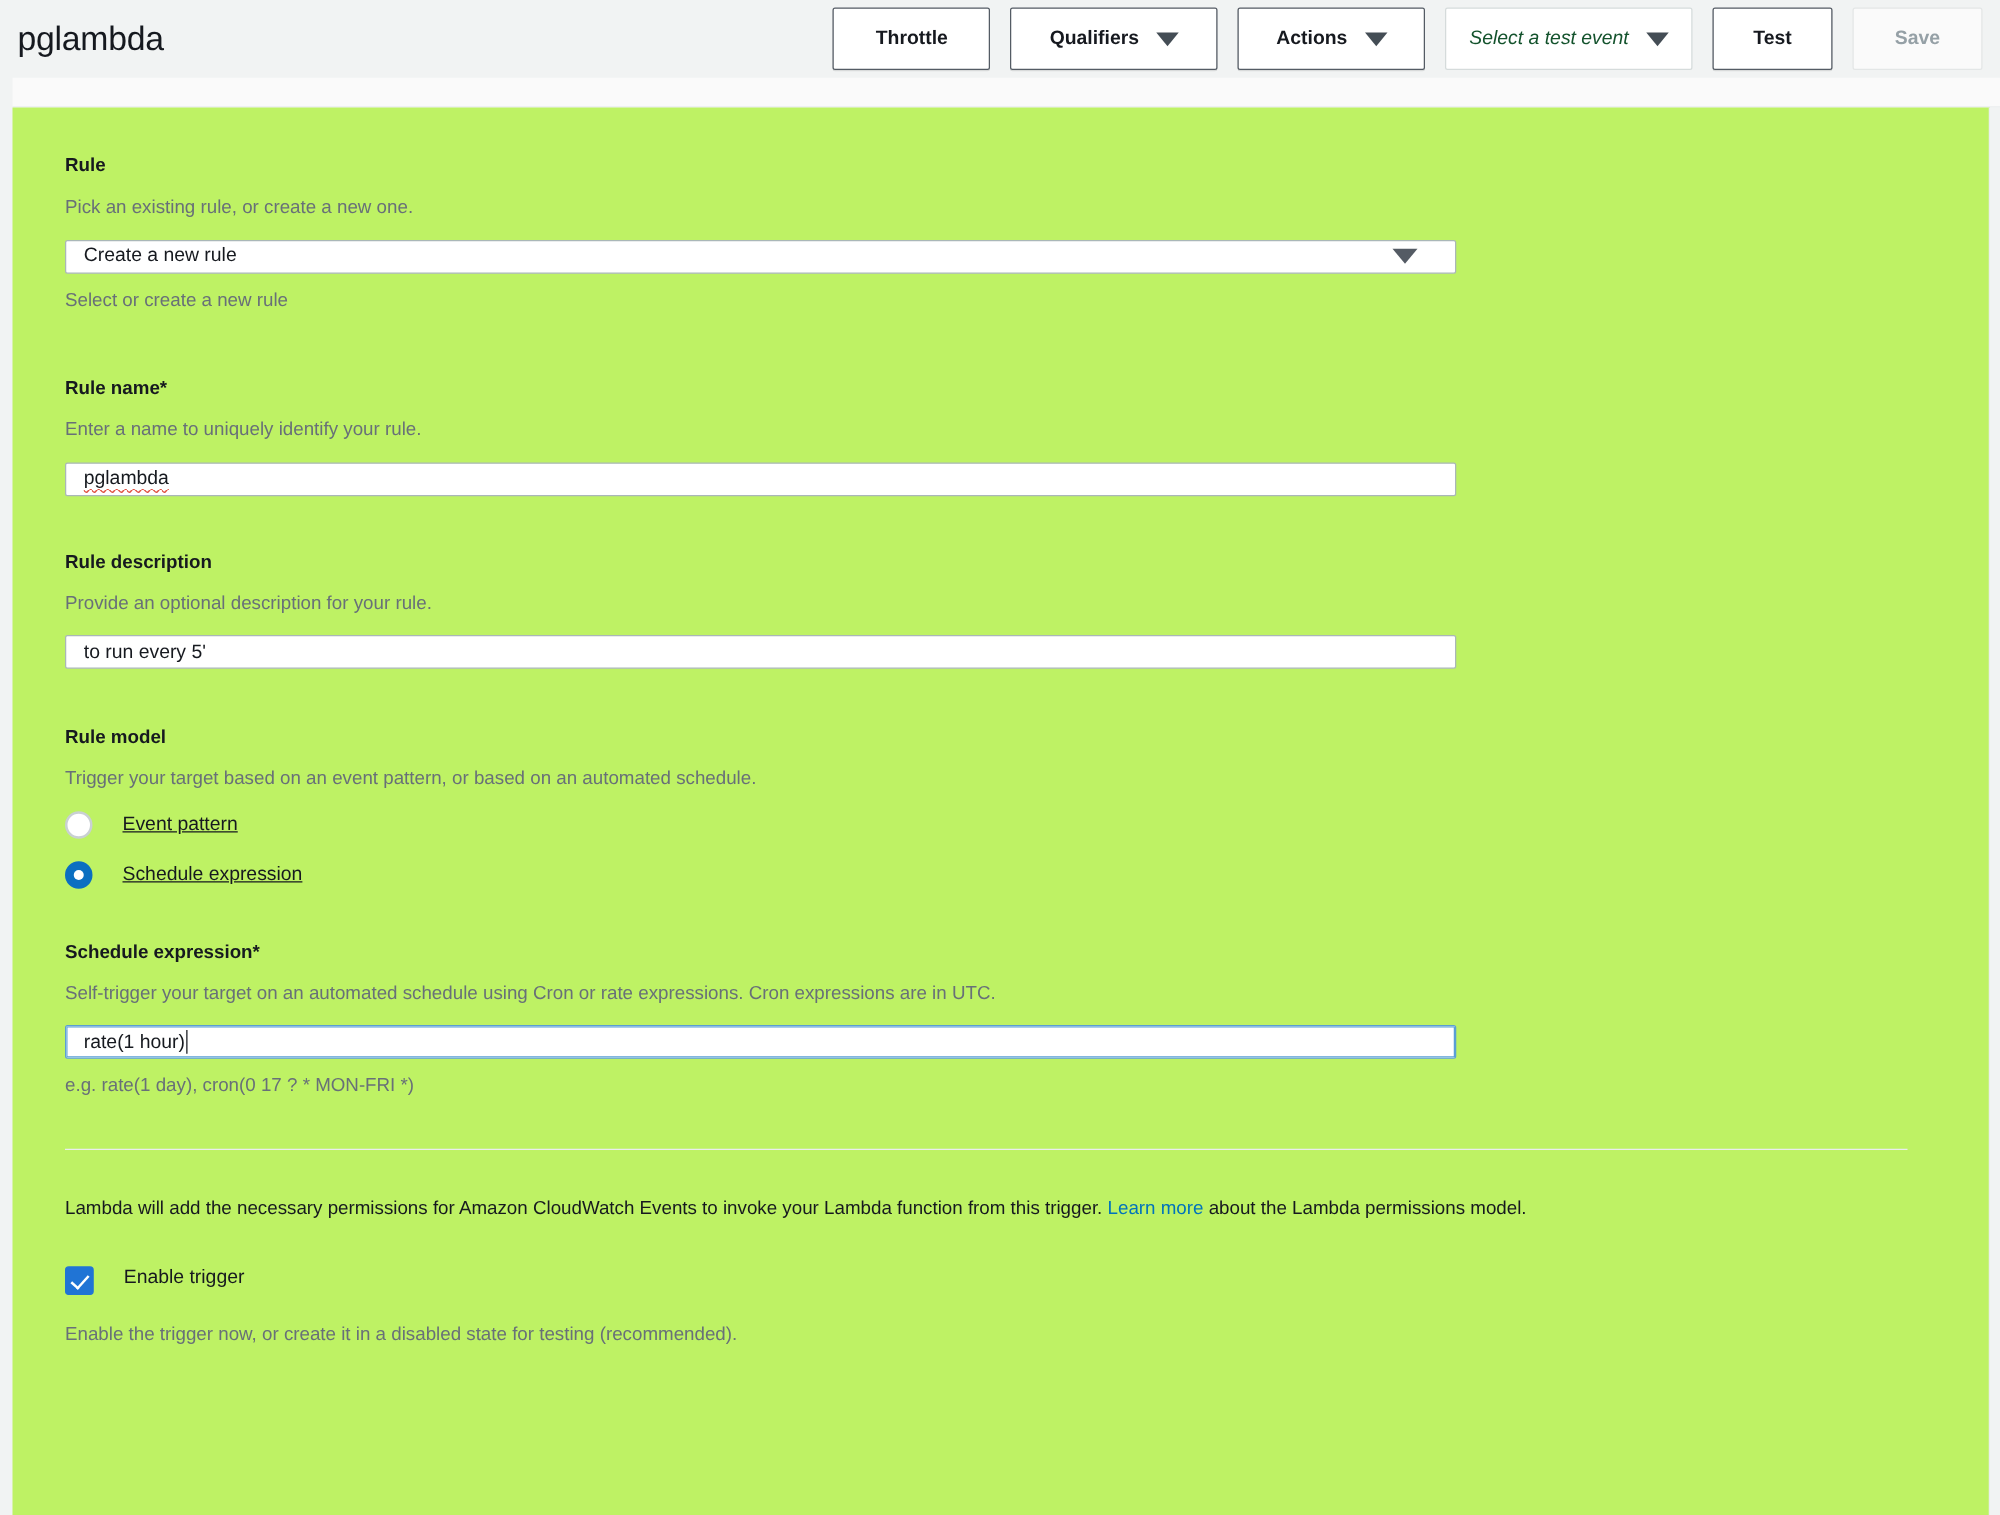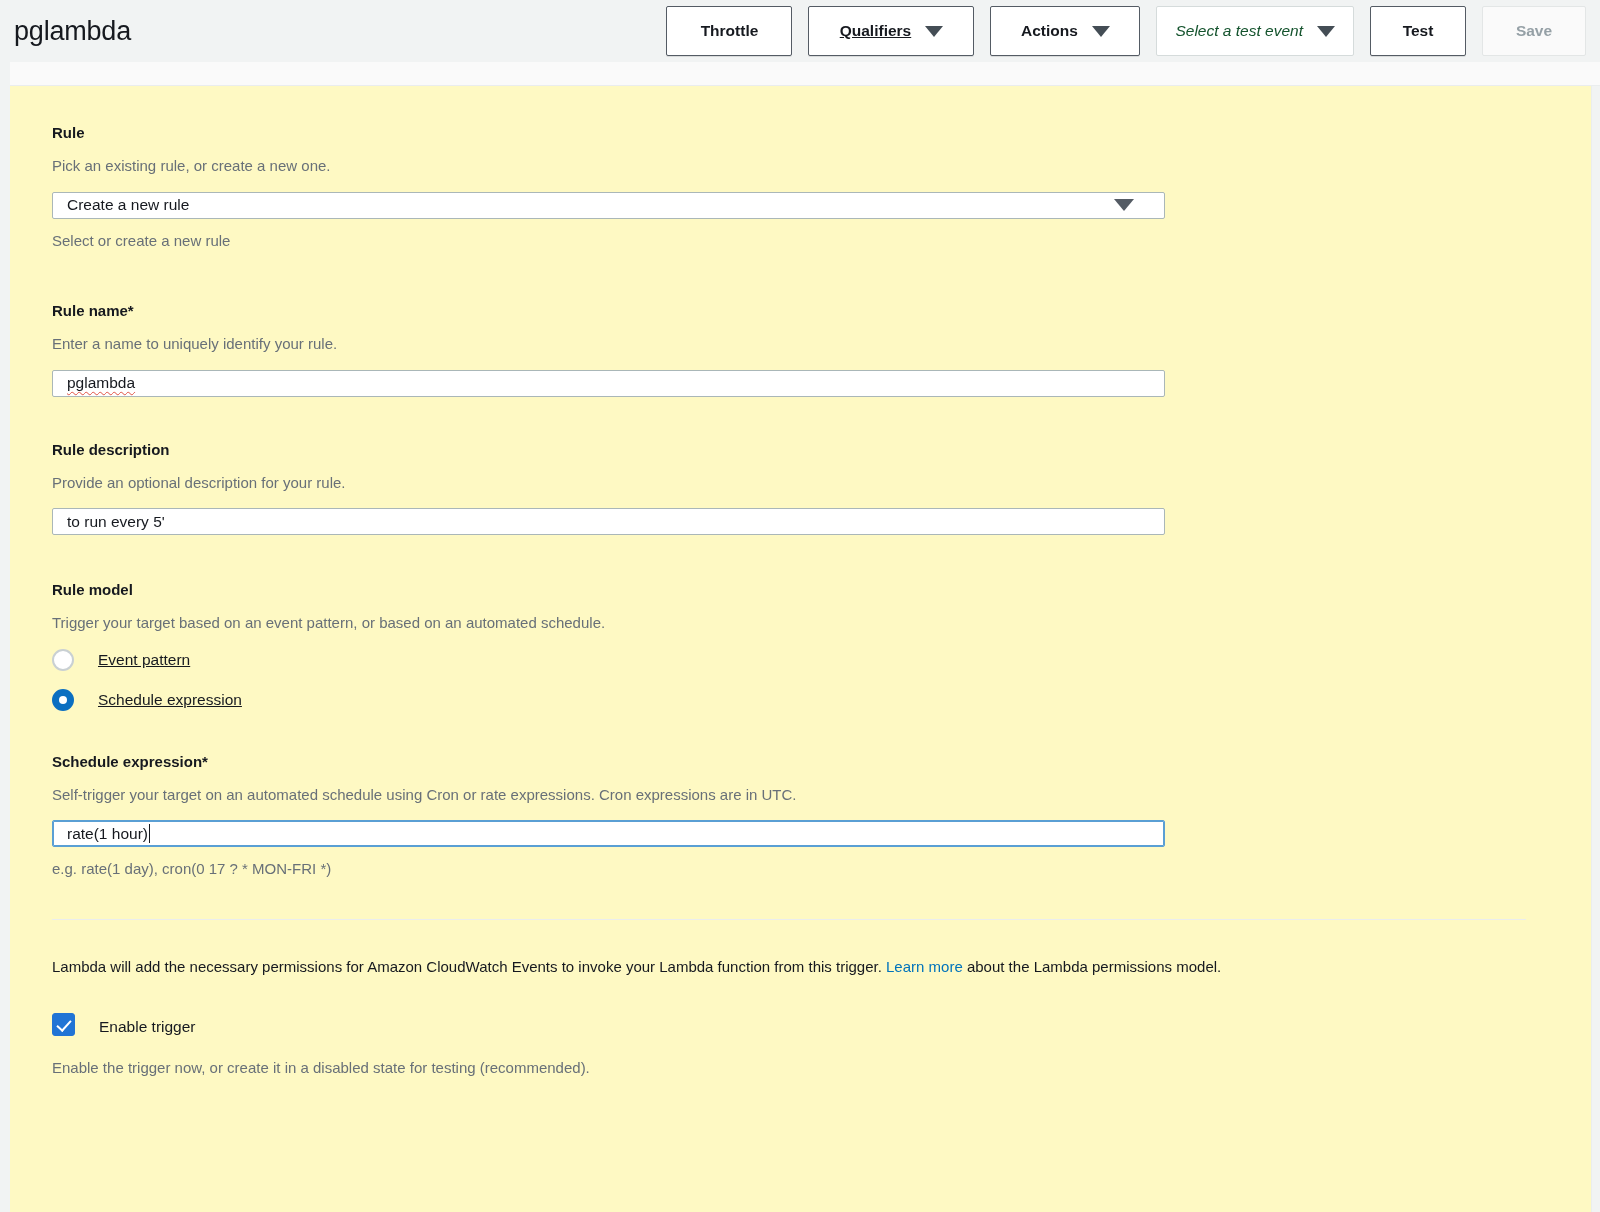--- a/index.html
+++ b/index.html
@@ -58,21 +58,21 @@
     gap: 14px;
     padding: 0 18px;
     margin-right: 16px;
     cursor: pointer;
     box-shadow: 0 1px 0 rgba(0,0,0,0.10);
     white-space: nowrap;
   }
   .btn:last-child { margin-right: 14px; }
   .btn.test-btn { min-width: 96px; }
   .btn.throttle-btn { min-width: 126px; }
-  .btn.qualifiers-btn { min-width: 166px; text-decoration: underline; }
+  .btn.qualifiers-btn { min-width: 166px; }
   .btn.actions-btn { min-width: 150px; }
   .btn.select-event {
     min-width: 196px;
     border: 1px solid #d5dbdb;
     font-weight: normal;
     font-style: italic;
     color: #14532d;
     justify-content: space-between;
     box-shadow: none;
   }
@@ -96,21 +96,21 @@
   
   .subbar {
     height: 24px;
     background: #fafafa;
     border-bottom: 1px solid #eaedee;
     margin-left: 10px;
   }
 
   
   .card {
-    background: #fef9c3;
+    background: #bef264;
     margin-left: 10px;
     margin-right: 8px;
     min-height: 1126px;
     border-right: 1px solid #eaedee;
     padding: 0 0 0 0;
   }
   .card-inner {
     padding: 38px 28px 0 42px;
     max-width: 1560px;
   }
@@ -238,21 +238,21 @@
     margin: 12px 0 36px 0;
   }
   .perm-text a {
     color: #0073bb;
     text-decoration: none;
   }
 
   
   .check-row {
     display: flex;
-    align-items: flex-end;
+    align-items: flex-start;
     margin-bottom: 22px;
     cursor: pointer;
   }
   .checkbox {
     width: 23px; height: 23px;
     border-radius: 3px;
     background: #2074d5;
     border: 1px solid #2074d5;
     flex: none;
     margin-right: 24px;

